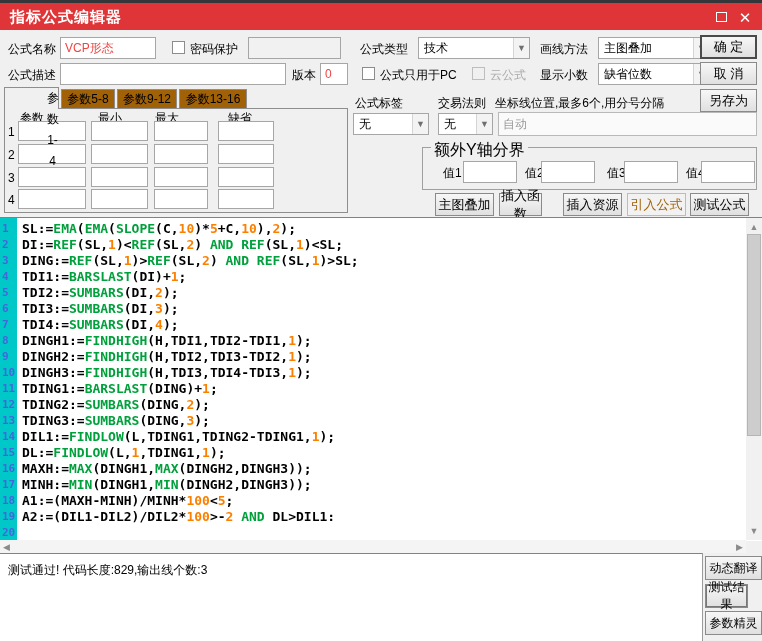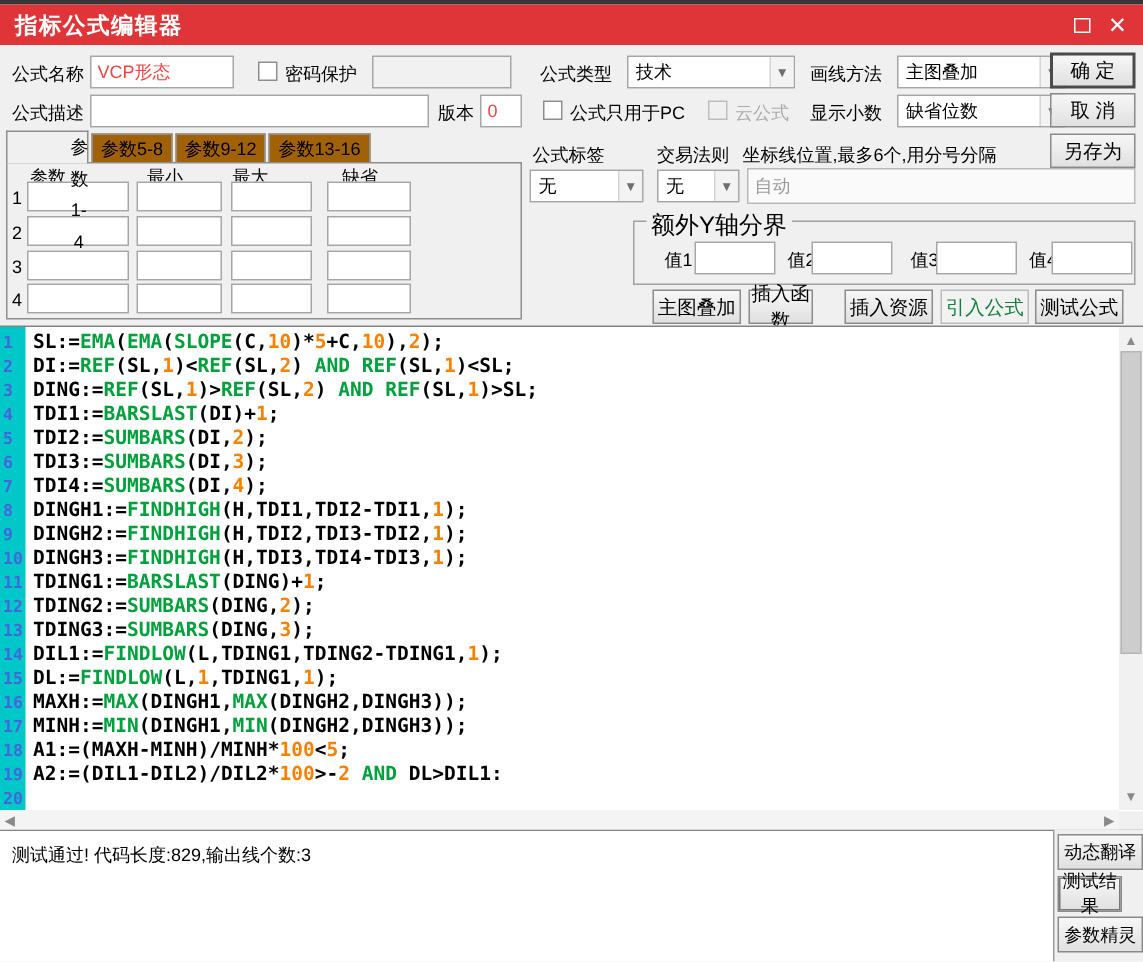--- a/index.html
+++ b/index.html
@@ -30,21 +30,21 @@
 
   .cb { width:13px; height:13px; background:#fff; border:1px solid #8C8C8C; display:inline-block; }
   .cb.dis { background:#F0F0F0; border-color:#BDBDBD; }
   .cb-lbl.dis { color:#ABABAB; }
 
   .btn { background:linear-gradient(#F7F7F7,#E0E0E0); border:1px solid #8A8A8A;
          text-align:center; font-size:13px; display:flex; align-items:center; justify-content:center;
          font-family:"Liberation Sans",sans-serif; cursor:default; }
   .btn.default { border:2px solid #4A4A4A; }
   .btn.focused { box-shadow: inset 0 0 0 1px #777; }
-  .btn.disabled { color:#15803d; border-color:#BCBCBC; background:#F2F2F2; }
+  .btn.disabled { color:#a16207; border-color:#BCBCBC; background:#F2F2F2; }
 
   .tab { top:89px; height:19px; border:1px solid #8E8E8E; border-bottom:none; background:#a16207;
          text-align:center; line-height:18px; font-size:12px; z-index:2; }
   .tab.active { top:87px; height:22px; z-index:4; line-height:21px; background:#F0F0F0; }
   .panel { border:1px solid #8E8E8E; background:#F0F0F0; z-index:1; }
 
   .groupbox { border:1px solid #A0A0A0; }
   .group-legend { position:absolute; top:-8px; left:8px; background:#F0F0F0; padding:0 3px; font-size:16px; }
 
   .editor-bg { left:0; top:217px; width:762px; height:324px; background:#fff; border-top:1px solid #828282; }

